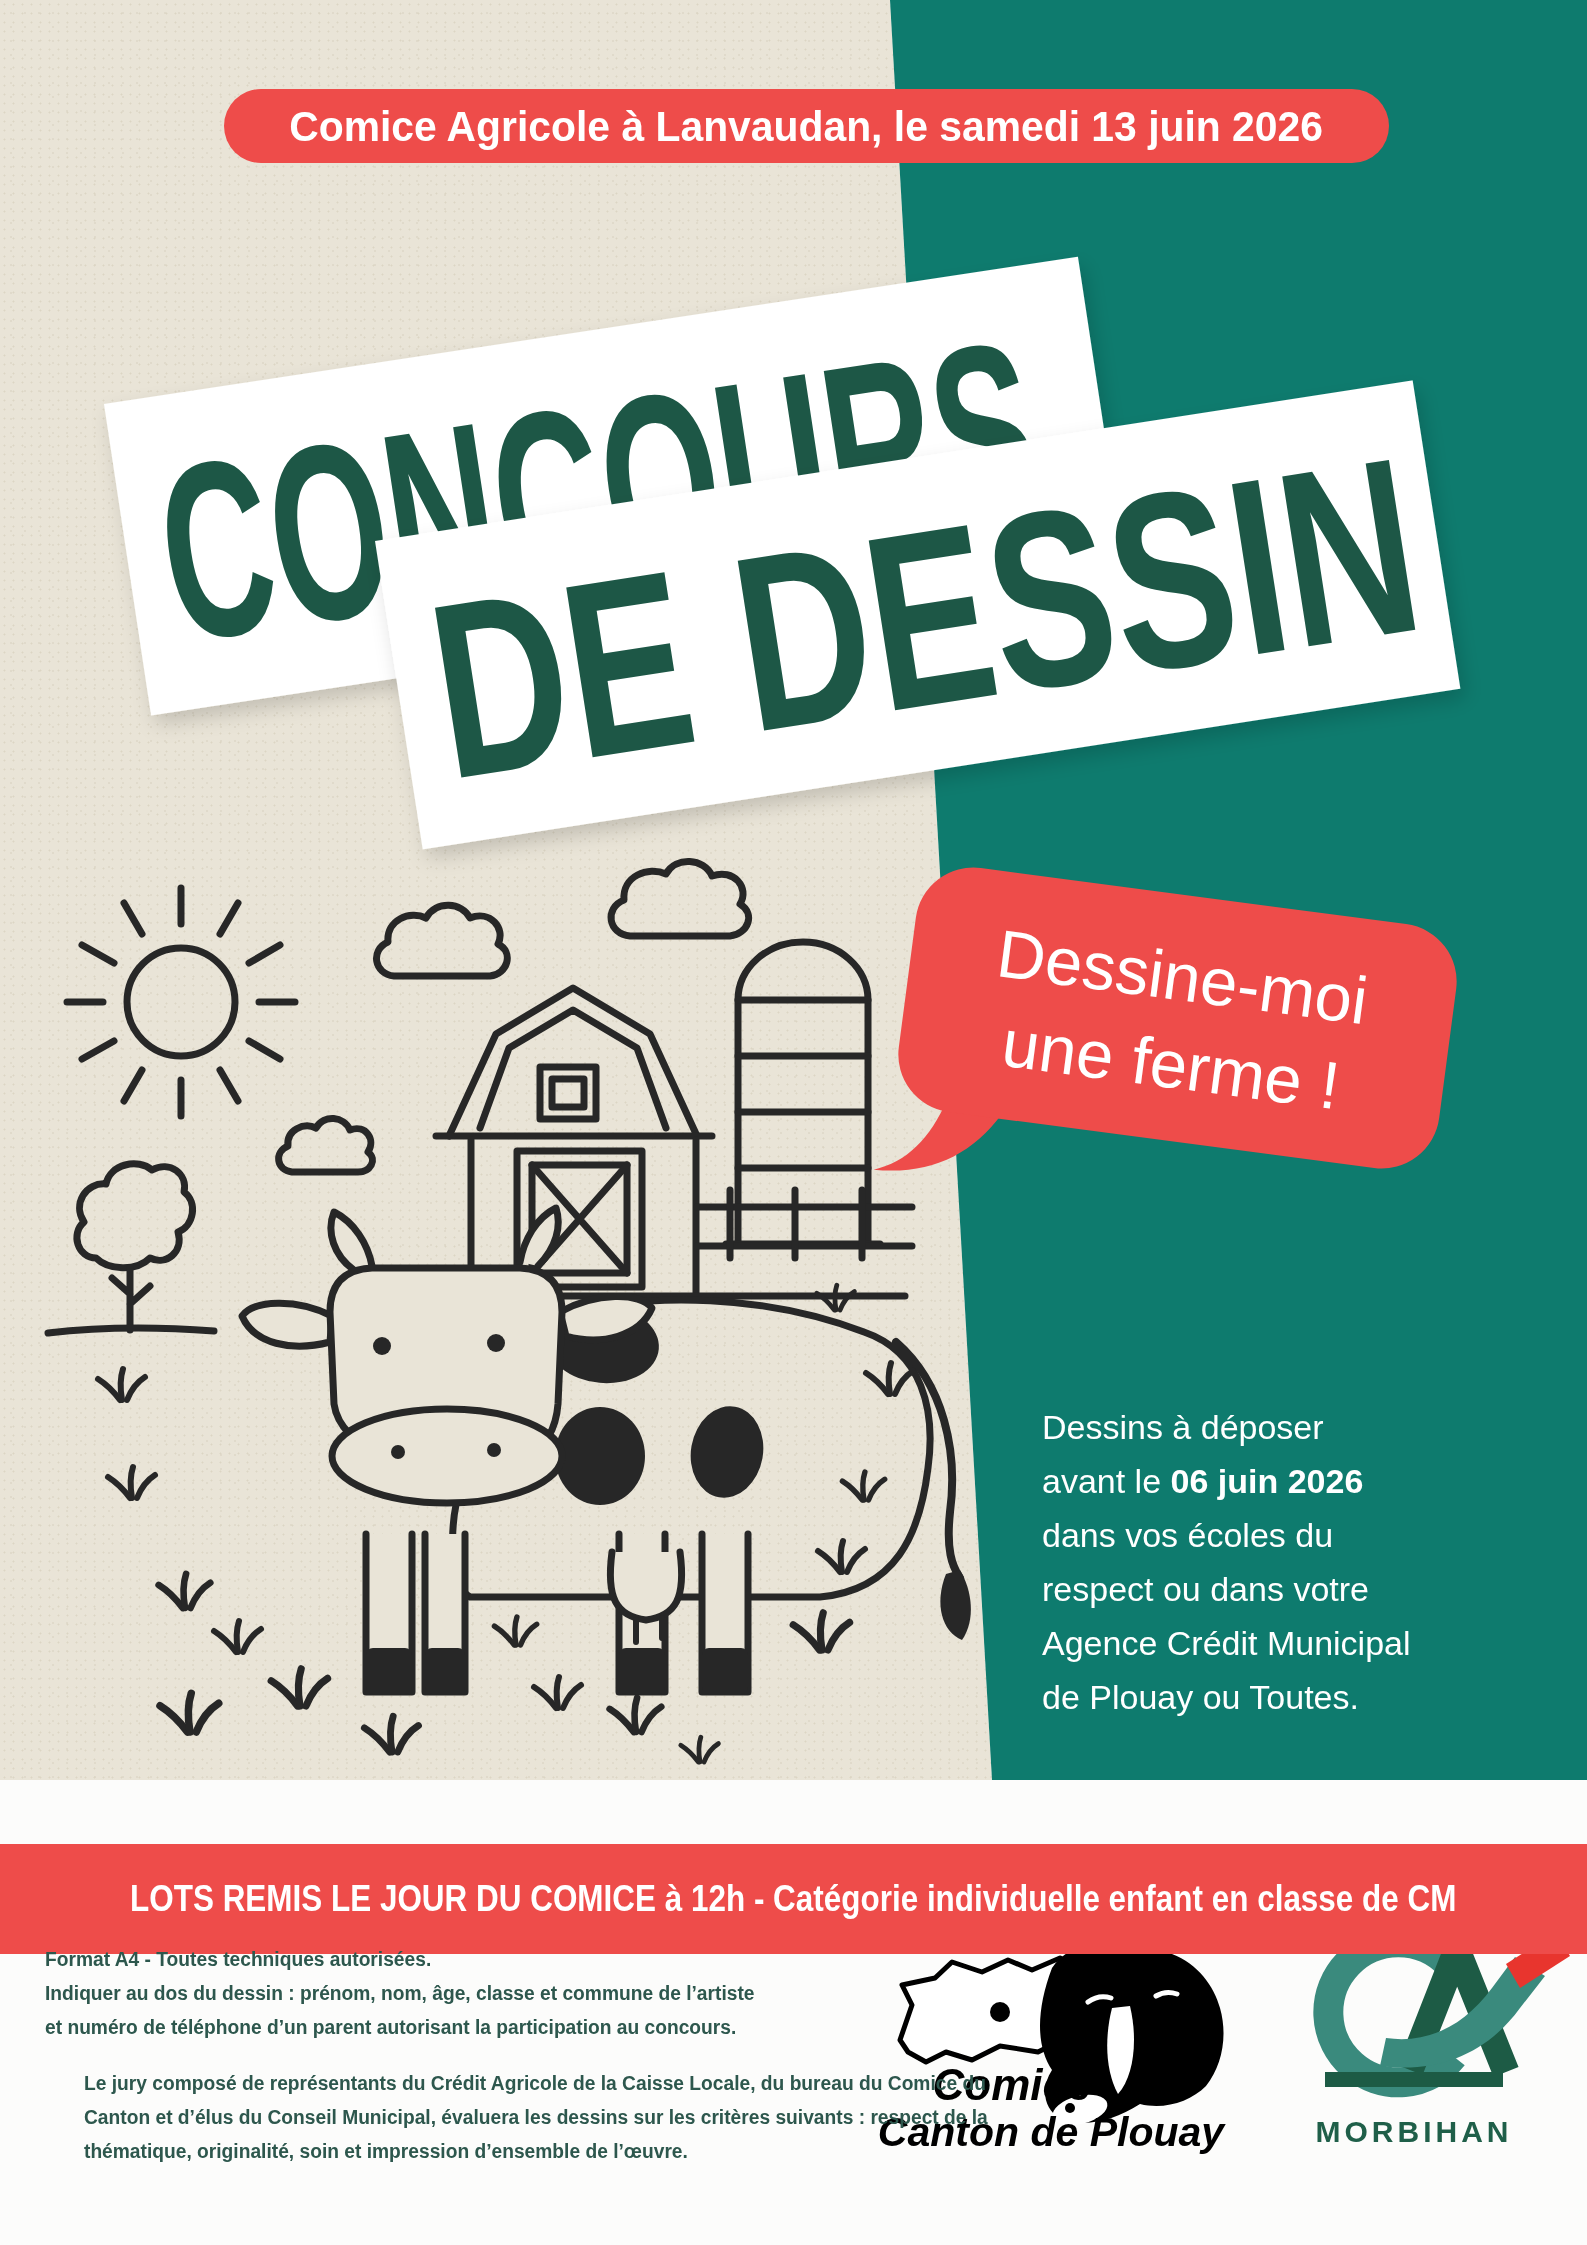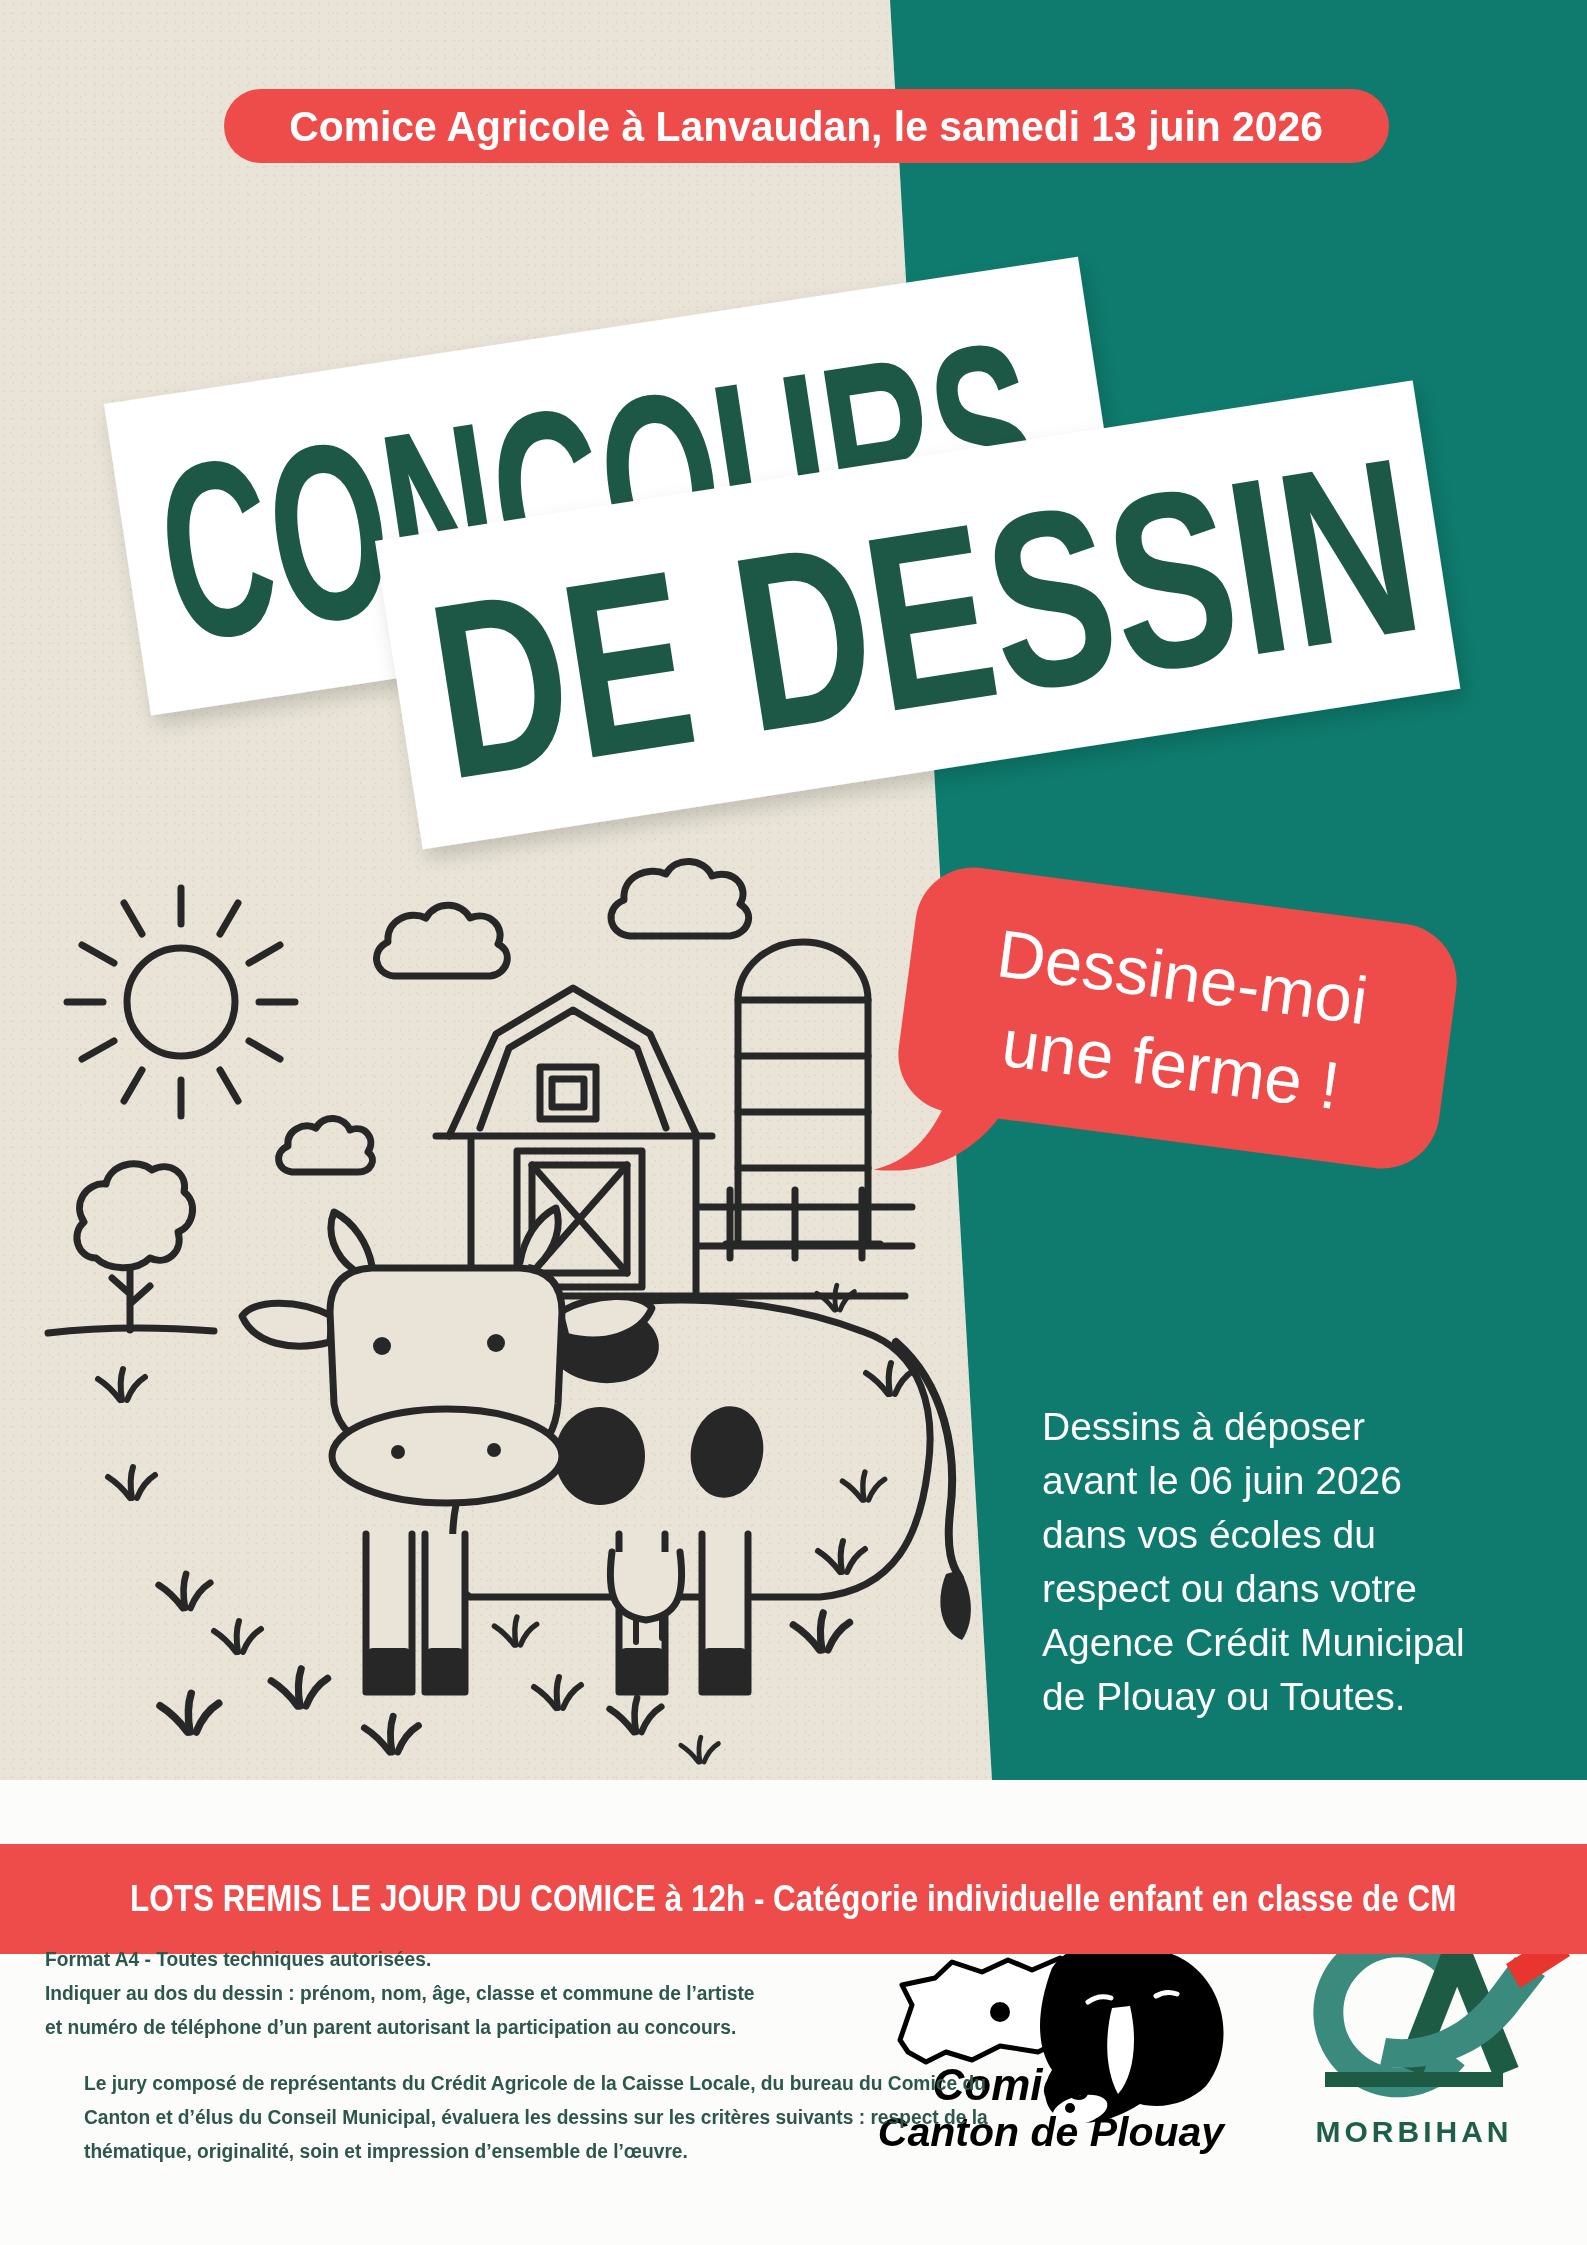--- a/index.html
+++ b/index.html
@@ -14,22 +14,22 @@
     clip-path:polygon(0px 0px,890px 0px,992px 1780px,0px 1780px);}
   
   #teal{left:0;top:0;width:1587px;height:2245px;background:#0e7b6e;
     clip-path:polygon(890px 0px,1587px 0px,1587px 1780px,992px 1780px);}
   #art{left:0;top:0;width:1587px;height:2245px;}
   
   #pill{left:224px;top:89px;width:1165px;height:74px;background:#ee4c4a;border-radius:37px;
     display:flex;align-items:center;justify-content:center;text-align:center;}
   #pill span{color:#fff;font-size:43px;font-weight:700;white-space:nowrap;transform:scaleX(.95);}
   
-  #deposit{left:1042px;top:1400px;width:520px;color:#fff;font-size:39px;line-height:54px;font-weight:400;}
-  #deposit b{font-weight:400;}
+  #deposit{left:1042px;top:1400px;width:520px;color:#fff;font-size:34px;line-height:54px;font-weight:400;}
+  #deposit b{font-weight:700;}
   
   #band{left:0;top:1844px;width:1587px;height:110px;background:#ee4c4a;
     display:flex;align-items:center;justify-content:center;}
   #band span{color:#fff;font-size:37px;font-weight:700;white-space:nowrap;transform:scaleX(.85);}
   
   #fineprint{left:45px;top:1942px;color:#2d574d;font-size:20px;line-height:34px;font-weight:700;}
   #fineprint .line{white-space:nowrap;transform:scaleX(.96);transform-origin:left center;}
   #fineprint .para2{margin-top:22px;margin-left:39px;}
 </style>
 </head>

